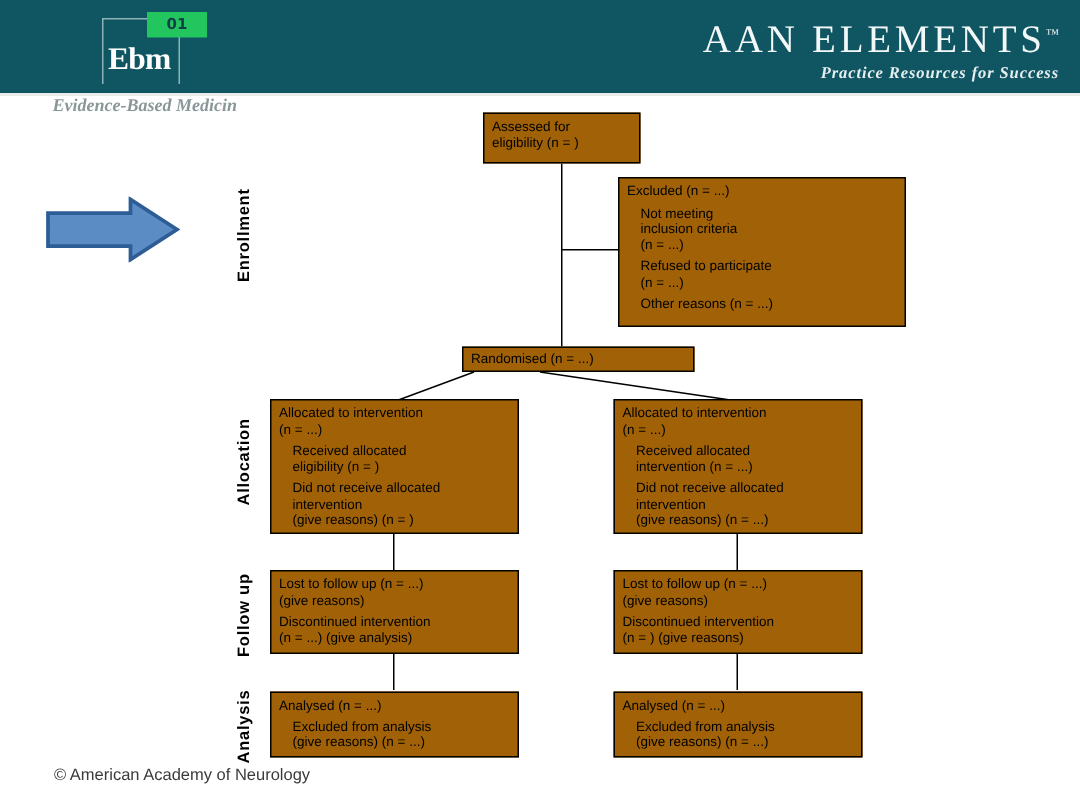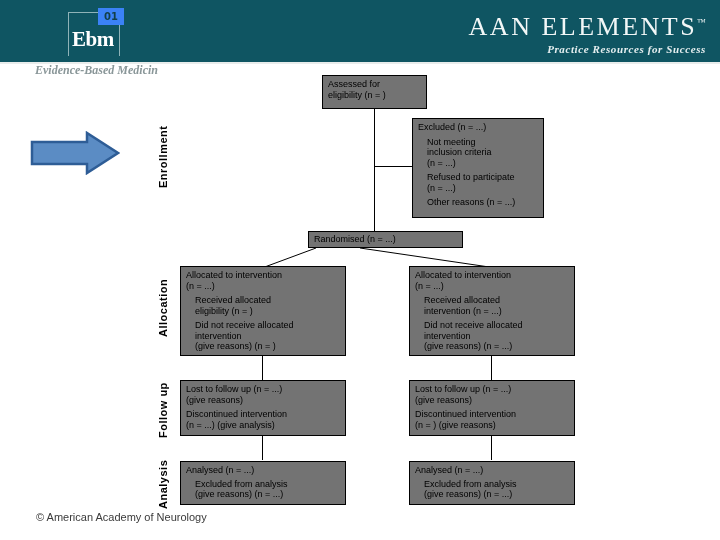--- a/index.html
+++ b/index.html
@@ -45,22 +45,22 @@
   }
   #ebm-logo .frame-top {
     position: absolute;
     left: 0; top: 4px;
     width: 30px; height: 1px;
     background: #8fb3b8;
   }
   #ebm-logo .badge {
     position: absolute;
     left: 30px; top: 0px;
-    width: 26px; height: 17px;
-    background: #3b82f6;
+    width: 40px; height: 17px;
+    background: #22c55e;
     color: #123f47;
     font-size: 10px;
     font-weight: bold;
     text-align: center;
     line-height: 17px;
     letter-spacing: 0px;
     font-family: "DejaVu Sans", sans-serif;
   }
   #ebm-logo .word {
     position: absolute;
@@ -144,21 +144,21 @@
     font-weight: bold;
     font-size: 11px;
     color: #000000;
     letter-spacing: 0.5px;
     text-align: center;
     white-space: nowrap;
   }
   .fbox {
     position: absolute;
     border: 1px solid #000000;
-    background: #737373;
+    background: #a16207;
     box-sizing: border-box;
     font-family: "Liberation Sans", sans-serif;
     font-size: 9px;
     color: #000000;
     line-height: 10.5px;
     padding: 3px 4px 3px 5px;
   }
   .fbox .line { white-space: nowrap; }
   .fbox .head { margin-bottom: 1px; }
   .fbox .sub {
@@ -226,21 +226,21 @@
 
   <div class="conn v" style="left:374px; top:109px; height:122px;"></div>
 
   <div class="conn h" style="left:374px; top:166px; width:38px;"></div>
 
   <div class="fbox" style="left:322px; top:75px; width:105px; height:34px;">
     <div class="line">Assessed for</div>
     <div class="line">eligibility (n =     )</div>
   </div>
 
-  <div class="fbox" style="left:412px; top:118px; width:132px; height:100px;">
+  <div class="fbox" style="left:412px; top:118px; width:192px; height:100px;">
     <div class="line head">Excluded (n = ...)</div>
     <div class="sub">
       <div class="line">Not meeting</div>
       <div class="line">inclusion criteria</div>
       <div class="line">(n = ...)</div>
     </div>
     <div class="sub">
       <div class="line">Refused to participate</div>
       <div class="line">(n = ...)</div>
     </div>

